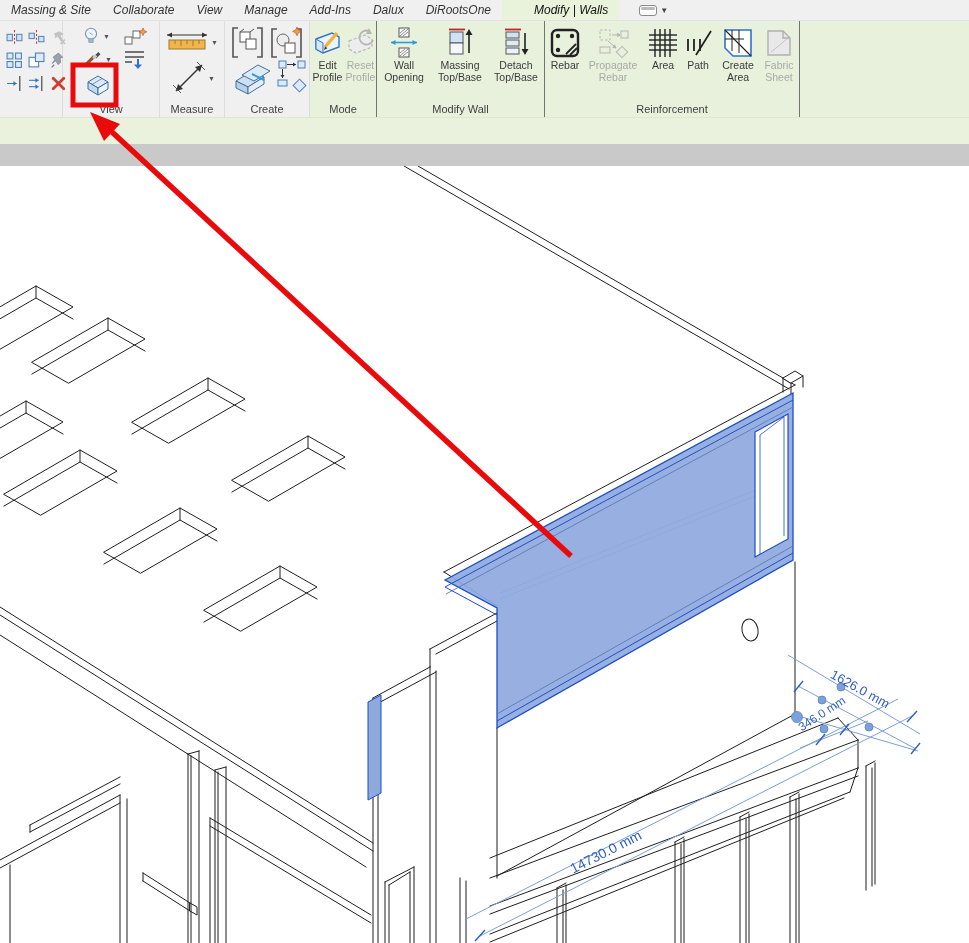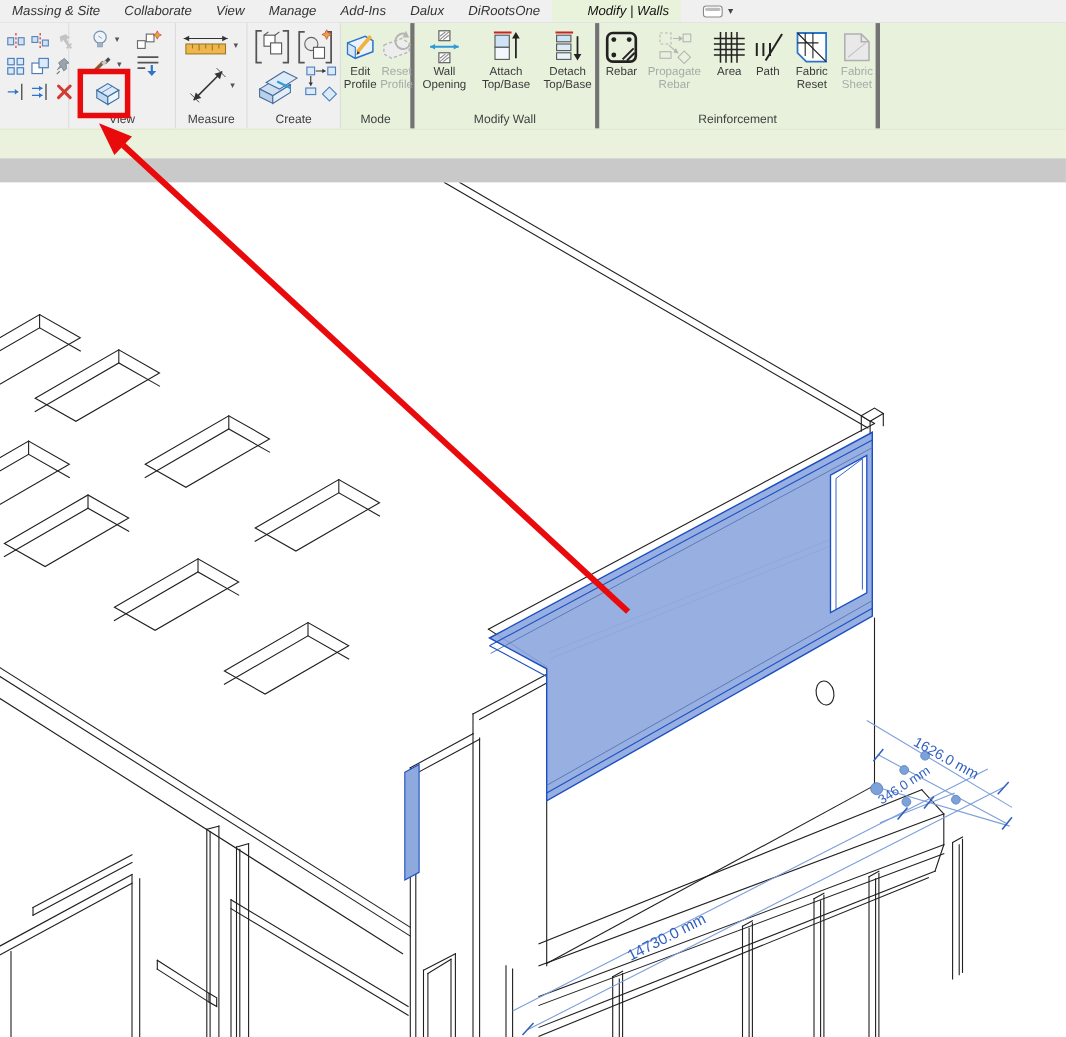--- a/index.html
+++ b/index.html
@@ -9,21 +9,21 @@
           display:flex;align-items:stretch;font-size:12px;color:#333;border-bottom:1px solid #e3e3e3;box-sizing:border-box;}
   .tab{padding:0 11px;display:flex;align-items:center;cursor:default;white-space:nowrap;font-style:italic;}
   .tab.active{background:#e9f2da;color:#111;padding-left:32px;}
   .ribbon-toggle{margin-left:14px;display:flex;align-items:center;gap:3px;padding:0 6px;}
   .ribbon-toggle .pill{width:16px;height:9px;border:1px solid #8a8a8a;border-radius:3px;background:#fff;position:relative;}
   .ribbon-toggle .pill:after{content:"";position:absolute;left:1px;right:1px;top:1px;height:3px;background:#bcbcbc;border-radius:2px;}
   .ribbon-toggle .caret{font-size:8px;color:#444;}
 
   .ribbon{position:absolute;left:0;top:21px;width:969px;height:96px;background:#f0f0f0;}
   .panel{position:absolute;top:0;height:96px;box-sizing:border-box;border-right:1px solid #dcdcdc;}
-  .panel.green{background:#e8f1dc;border-right:4px solid #737373;}
+  .panel.green{background:#e8f1dc;border-right:1px solid #737373;}
   .panel-label{position:absolute;left:0;right:0;bottom:1px;height:14px;text-align:center;
                font-size:11px;color:#3f3f3f;line-height:14px;}
   .bigbtn{position:absolute;display:flex;flex-direction:column;align-items:center;cursor:pointer;}
   .bigbtn .ic{height:34px;display:flex;align-items:center;justify-content:center;}
   .bigbtn .lbl{font-size:10.5px;line-height:11.5px;color:#3b3b3b;text-align:center;width:100%;word-spacing:0;}
   .bigbtn.disabled .lbl{color:#a7aba7;}
   .smallbtn{position:absolute;display:flex;align-items:center;cursor:pointer;}
   .caret-s{font-size:7px;color:#555;margin-left:2px;}
   .mgrid{position:absolute;left:3px;top:5px;display:grid;grid-template-columns:22px 22px 22px;grid-template-rows:23px 23px 23px;gap:0;}
   .mgrid .cell{display:flex;align-items:center;justify-content:center;}
@@ -295,21 +295,21 @@
     <div class="bigbtn" style="left:56px;top:5px;width:54px;">
       <div class="ic">
         <svg width="32" height="32" viewBox="0 0 32 32">
             <line x1="5" y1="2.5" x2="21" y2="2.5" stroke="#cc2222" stroke-width="1.8"></line>
             <rect x="6" y="5" width="13" height="11" fill="#cfe3f7" stroke="#555"></rect>
             <rect x="6" y="16" width="13" height="11" fill="#f4f8fc" stroke="#555"></rect>
             <line x1="25" y1="26" x2="25" y2="6" stroke="#222" stroke-width="1.6"></line>
             <path d="M25 2 l-3.5 6 h7 z" fill="#222"></path>
           </svg>
       </div>
-      <div class="lbl">Attach Top/Base</div>
+      <div class="lbl">Massing Top/Base</div>
     </div>
     <div class="bigbtn" style="left:112px;top:5px;width:54px;">
       <div class="ic">
         <svg width="32" height="32" viewBox="0 0 32 32">
             <line x1="5" y1="2.5" x2="21" y2="2.5" stroke="#cc2222" stroke-width="1.8"></line>
             <rect x="6" y="5" width="13" height="6" fill="#cfe3f7" stroke="#555"></rect>
             <rect x="6" y="13" width="13" height="6" fill="#dcebf8" stroke="#555"></rect>
             <rect x="6" y="21" width="13" height="6" fill="#eaf3fb" stroke="#555"></rect>
             <line x1="25" y1="6" x2="25" y2="24" stroke="#222" stroke-width="1.6"></line>
             <path d="M25 28 l-3.5 -6 h7 z" fill="#222"></path>
@@ -384,21 +384,21 @@
     <div class="bigbtn" style="left:171px;top:5px;width:44px;">
       <div class="ic">
         <svg width="32" height="32" viewBox="0 0 32 32">
             <path d="M3 3 H29 L29 29 H11 L3 21 Z" fill="#fff" stroke="#2e74c9" stroke-width="1.6"></path>
             <path d="M3 3 L29 29" stroke="#222" stroke-width="1.1"></path>
             <line x1="10" y1="3" x2="10" y2="24" stroke="#222"></line>
             <line x1="17" y1="3" x2="17" y2="26" stroke="#222"></line>
             <line x1="3" y1="12" x2="22" y2="12" stroke="#222"></line>
           </svg>
       </div>
-      <div class="lbl">Fabric Reset</div>
+      <div class="lbl">Create Area</div>
     </div>
     <div class="bigbtn disabled" style="left:214px;top:5px;width:40px;">
       <div class="ic">
         <svg width="32" height="32" viewBox="0 0 32 32">
             <path d="M5 4 H20 L27 11 V28 H5 Z" fill="#e9e9e9" stroke="#b0b0b0" stroke-width="1.4"></path>
             <path d="M20 4 V11 H27" fill="none" stroke="#b0b0b0" stroke-width="1.4"></path>
             <line x1="8" y1="25" x2="24" y2="12" stroke="#c4c4c4"></line>
           </svg>
       </div>
       <div class="lbl">Fabric Sheet</div>

